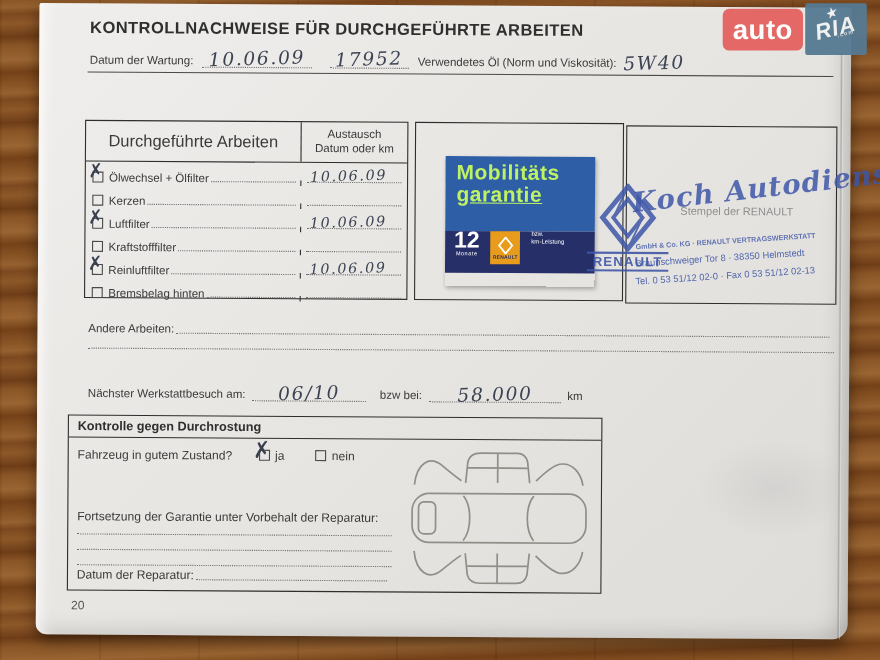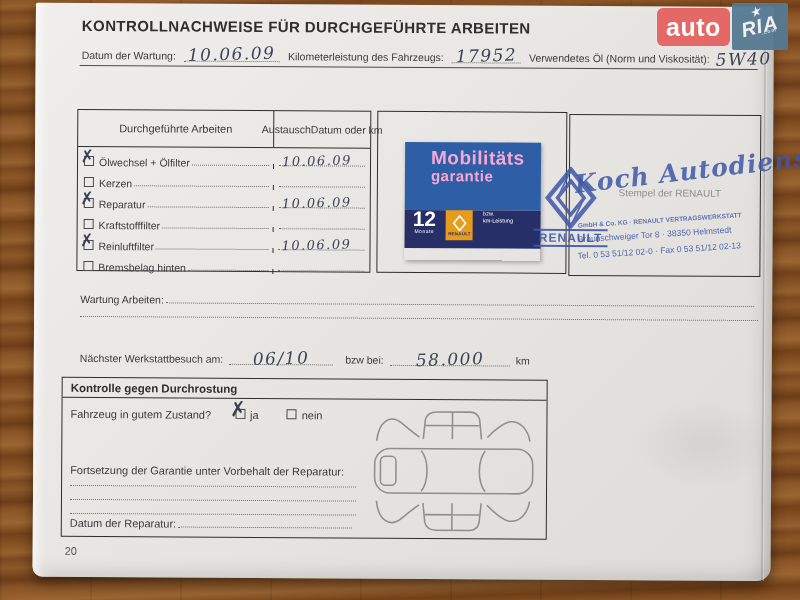--- a/index.html
+++ b/index.html
@@ -34,23 +34,23 @@
   .box{border:1.6px solid #2e2e2e;position:absolute;background:transparent;}
   .trow{display:flex;align-items:flex-end;height:21px;}
   .cb{width:8px;height:8px;border:1.2px solid #4a4a4a;display:inline-block;position:relative;flex:none;margin-right:5px;margin-bottom:2px;}
   .cbmark{position:absolute;left:-5px;top:-9px;font-size:17px;color:#39414f;font-family:"DejaVu Serif",serif;transform:rotate(-6deg);line-height:1;}
   .leader{flex:1;border-bottom:1.2px dotted #6f6f6f;margin:0 4px 3px 2px;height:1px;}
   .rowlbl{font-size:10.5px;color:#3a3a3a;white-space:nowrap;}
   .colval{position:relative;border-left:1.4px solid #2e2e2e;width:96px;flex:none;display:flex;align-items:flex-end;}
   .colval .leader{margin:0 5px 3px 5px;}
   .colval .hw{position:absolute;left:8px;bottom:1px;font-size:13px;}
   .sticker{position:absolute;left:27px;top:30px;width:136px;height:118px;box-shadow:1px 2px 4px rgba(0,0,0,.3);}
-  .stick-top{height:62px;background:#2e5ea6;color:#f9a8d4;font-weight:bold;padding:6px 0 0 26px;line-height:1.05;}
+  .stick-top{height:62px;background:#2e5ea6;color:#bef264;font-weight:bold;padding:6px 0 0 10px;line-height:1.05;}
   .stick-top .w1{font-size:19px;letter-spacing:.5px;}
-  .stick-top .w2{font-size:15px;letter-spacing:.5px;}
+  .stick-top .w2{font-size:19px;letter-spacing:.5px;text-decoration:underline;}
   .stick-mid{height:38px;background:#262f68;display:flex;color:#fff;}
   .stick-12{font-size:21px;font-weight:bold;margin-left:8px;line-height:.9;text-align:center;}
   .stick-12 small{display:block;font-size:5px;font-weight:normal;letter-spacing:.5px;}
   .orange{width:27px;height:30px;background:#e89c1c;margin-left:10px;display:flex;flex-direction:column;align-items:center;justify-content:center;}
   .orange .rtxt{font-size:4.5px;color:#262f68;font-weight:bold;letter-spacing:.2px;}
   .stick-bzw{font-size:5.5px;line-height:1.3;margin-left:10px;}
   .stick-code{height:18px;background:#f5f4f2;color:#222;font-size:11.5px;letter-spacing:2px;display:flex;align-items:center;justify-content:center;font-weight:500;}
   .stamp-print{color:#8d8d8d;font-size:10px;text-align:center;line-height:1.25;}
   .stampink{color:#3f57a8;}
   .script{font-family:"DejaVu Serif",serif;font-style:italic;font-weight:bold;
@@ -79,38 +79,37 @@
 <div class="paper">
   <div class="fold"></div>
 
   <div class="abs title" style="left:46px;top:14px;">KONTROLLNACHWEISE FÜR DURCHGEFÜHRTE ARBEITEN</div>
 
   <div class="abs" style="left:46px;top:40px;width:690px;display:flex;align-items:flex-end;">
     <span class="lbl">Datum der Wartung:</span>
     <span class="dotu" style="width:100px;margin:0 8px;">
       <span class="hw big" style="margin-bottom:-3px;">10.06.09</span>
     </span>
-    <span class="lbl">Kilometerleistung des Fahrzeugs:</span>
     <span class="dotu" style="width:72px;margin:0 8px;">
       <span class="hw big" style="margin-bottom:-3px;">17952</span>
     </span>
     <span class="lbl">Verwendetes Öl (Norm und Viskosität):</span>
     <span class="dotu" style="width:56px;margin:0 0 0 6px;border-bottom:none;">
       <span class="hw big" style="margin-bottom:-4px;">5W40</span>
     </span>
   </div>
 
   <div class="abs solidline" style="left:44px;top:62px;width:678px;"></div>
 
   <div class="box" style="left:42px;top:106px;width:292px;height:160px;">
     <div style="display:flex;height:36px;border-bottom:1.5px solid #2e2e2e;">
       <div style="flex:1;display:flex;align-items:center;justify-content:center;">
-        <span class="lbl" style="font-size:11px;">Durchgeführte Arbeiten</span>
-      </div>
-      <div style="width:96px;border-left:1.4px solid #2e2e2e;display:flex;flex-direction:row;align-items:center;justify-content:center;line-height:1.2;">
+        <span class="lbl" style="font-size:15px;">Durchgeführte Arbeiten</span>
+      </div>
+      <div style="width:96px;border-left:1.4px solid #2e2e2e;display:flex;flex-direction:column;align-items:center;justify-content:center;line-height:1.2;">
         <span class="lbl" style="font-size:10.5px;">Austausch</span>
         <span class="lbl" style="font-size:10.5px;">Datum oder km</span>
       </div>
     </div>
 
     <div class="trow">
       <div style="flex:1;display:flex;align-items:flex-end;padding-left:6px;">
         <span class="cb">
             <span class="cbmark">✗</span>
           </span>
@@ -133,21 +132,21 @@
       <div class="colval">
           <span class="leader"></span>
           <span class="hw"></span>
         </div>
     </div>
     <div class="trow">
       <div style="flex:1;display:flex;align-items:flex-end;padding-left:6px;">
         <span class="cb">
             <span class="cbmark">✗</span>
           </span>
-        <span class="rowlbl">Reparatur</span>
+        <span class="rowlbl">Luftfilter</span>
         <span class="leader"></span>
       </div>
       <div class="colval">
           <span class="leader"></span>
           <span class="hw">10.06.09</span>
         </div>
     </div>
     <div class="trow">
       <div style="flex:1;display:flex;align-items:flex-end;padding-left:6px;">
         <span class="cb">
@@ -227,21 +226,21 @@
       <svg width="58" height="62" viewBox="0 0 60 70" style="margin:0 auto;opacity:.85;">
         <path d="M30 3 L56 35 L30 67 L4 35 Z" fill="none" stroke="#3f57a8" stroke-width="5"></path>
         <path d="M30 16 L45 35 L30 54 L15 35 Z" fill="none" stroke="#3f57a8" stroke-width="4"></path>
         <path d="M30 3 L15 35 M30 67 L45 35" fill="none" stroke="#3f57a8" stroke-width="2"></path>
       </svg>
       <div class="renlogo-text">RENAULT</div>
     </div>
   </div>
 
   <div class="abs" style="left:46px;top:290px;width:678px;display:flex;align-items:flex-end;">
-    <span class="lbl">Wartung Arbeiten:</span>
+    <span class="lbl">Andere Arbeiten:</span>
     <span class="leader" style="margin-bottom:2px;"></span>
   </div>
   <div class="abs dotline" style="left:46px;top:312px;width:678px;"></div>
 
   <div class="abs" style="left:46px;top:344px;display:flex;align-items:flex-end;">
     <span class="lbl">Nächster Werkstattbesuch am:</span>
     <span class="dotu" style="width:104px;margin:0 12px 0 6px;">
       <span class="hw big" style="margin-bottom:-4px;">06/10</span>
     </span>
     <span class="lbl">bzw bei:</span>

